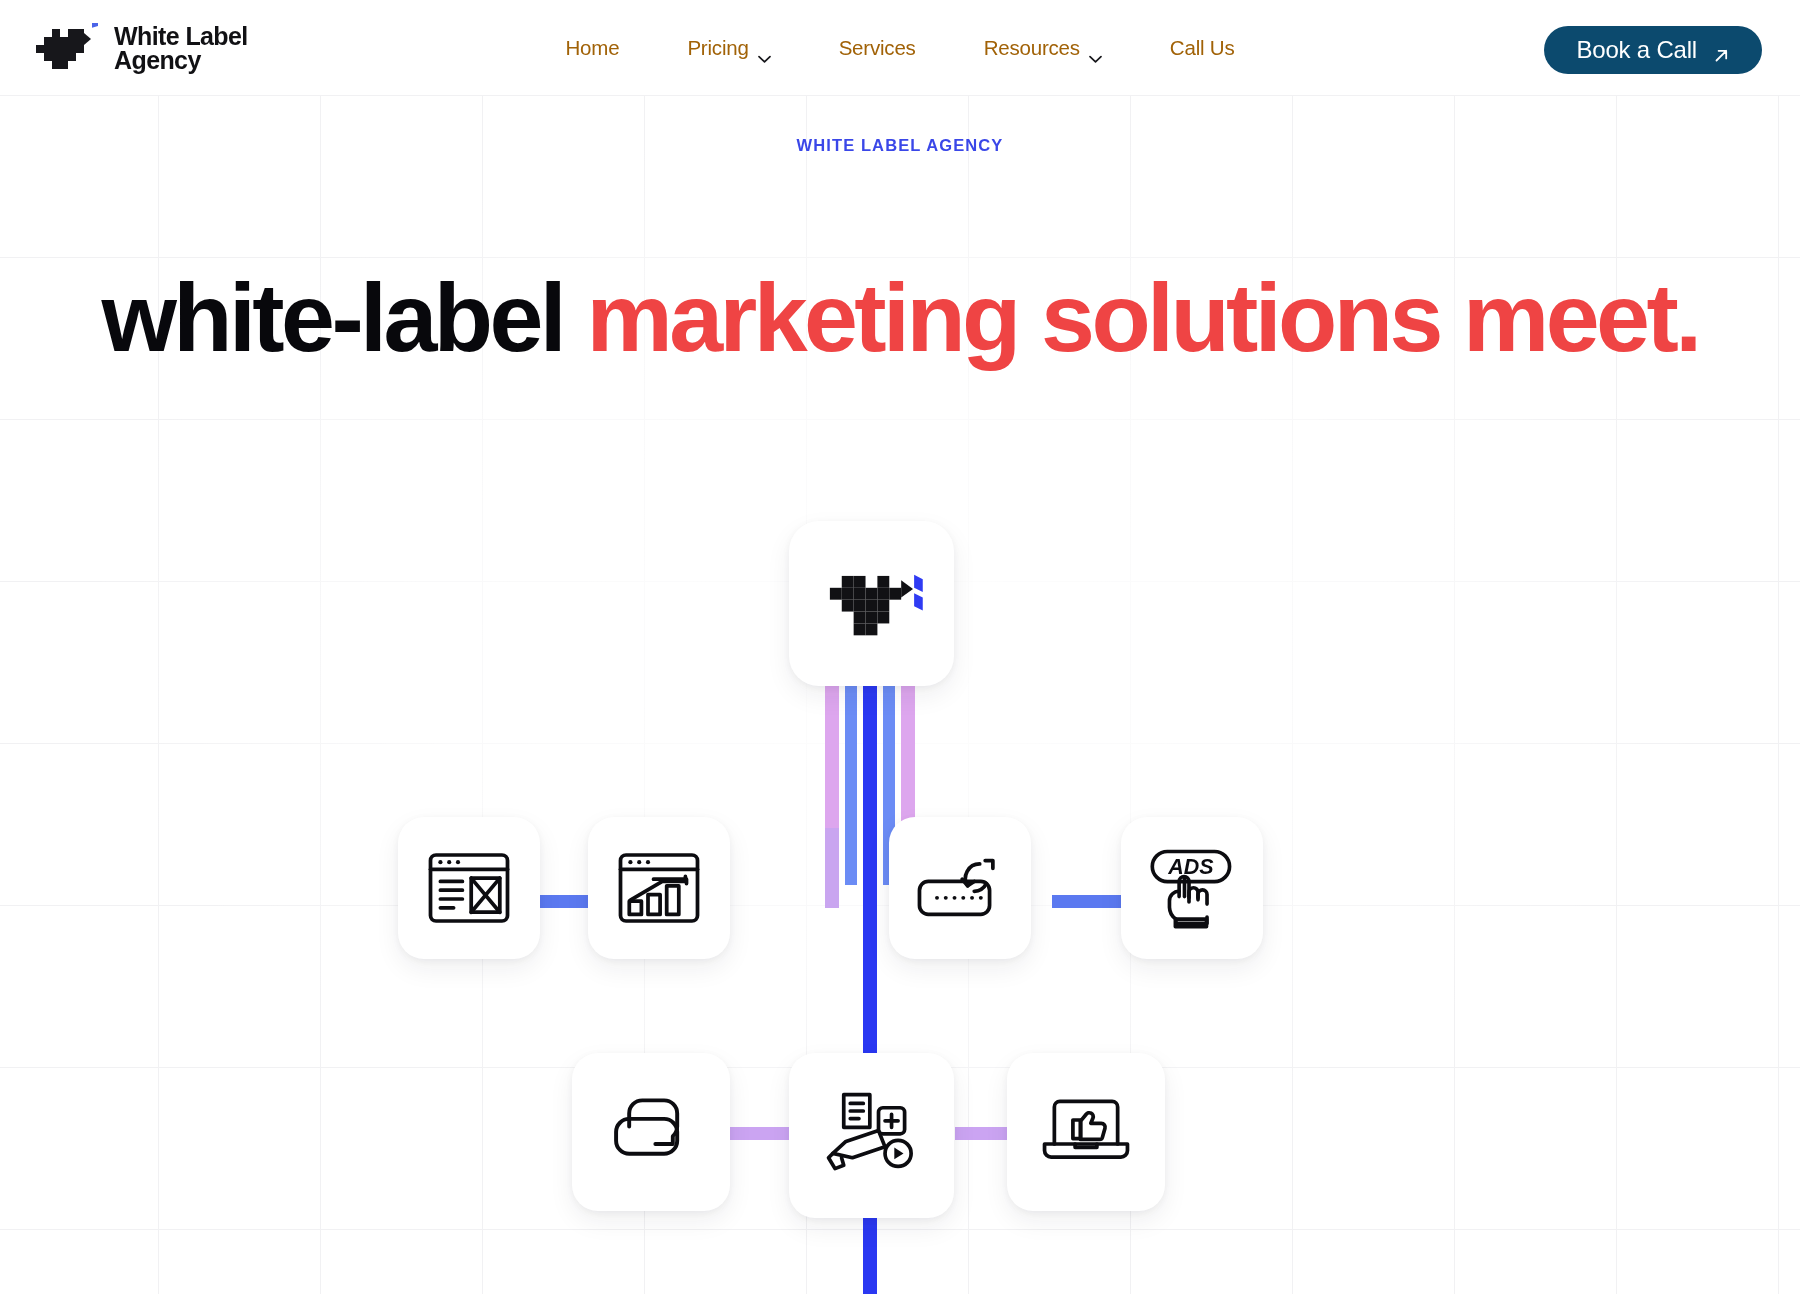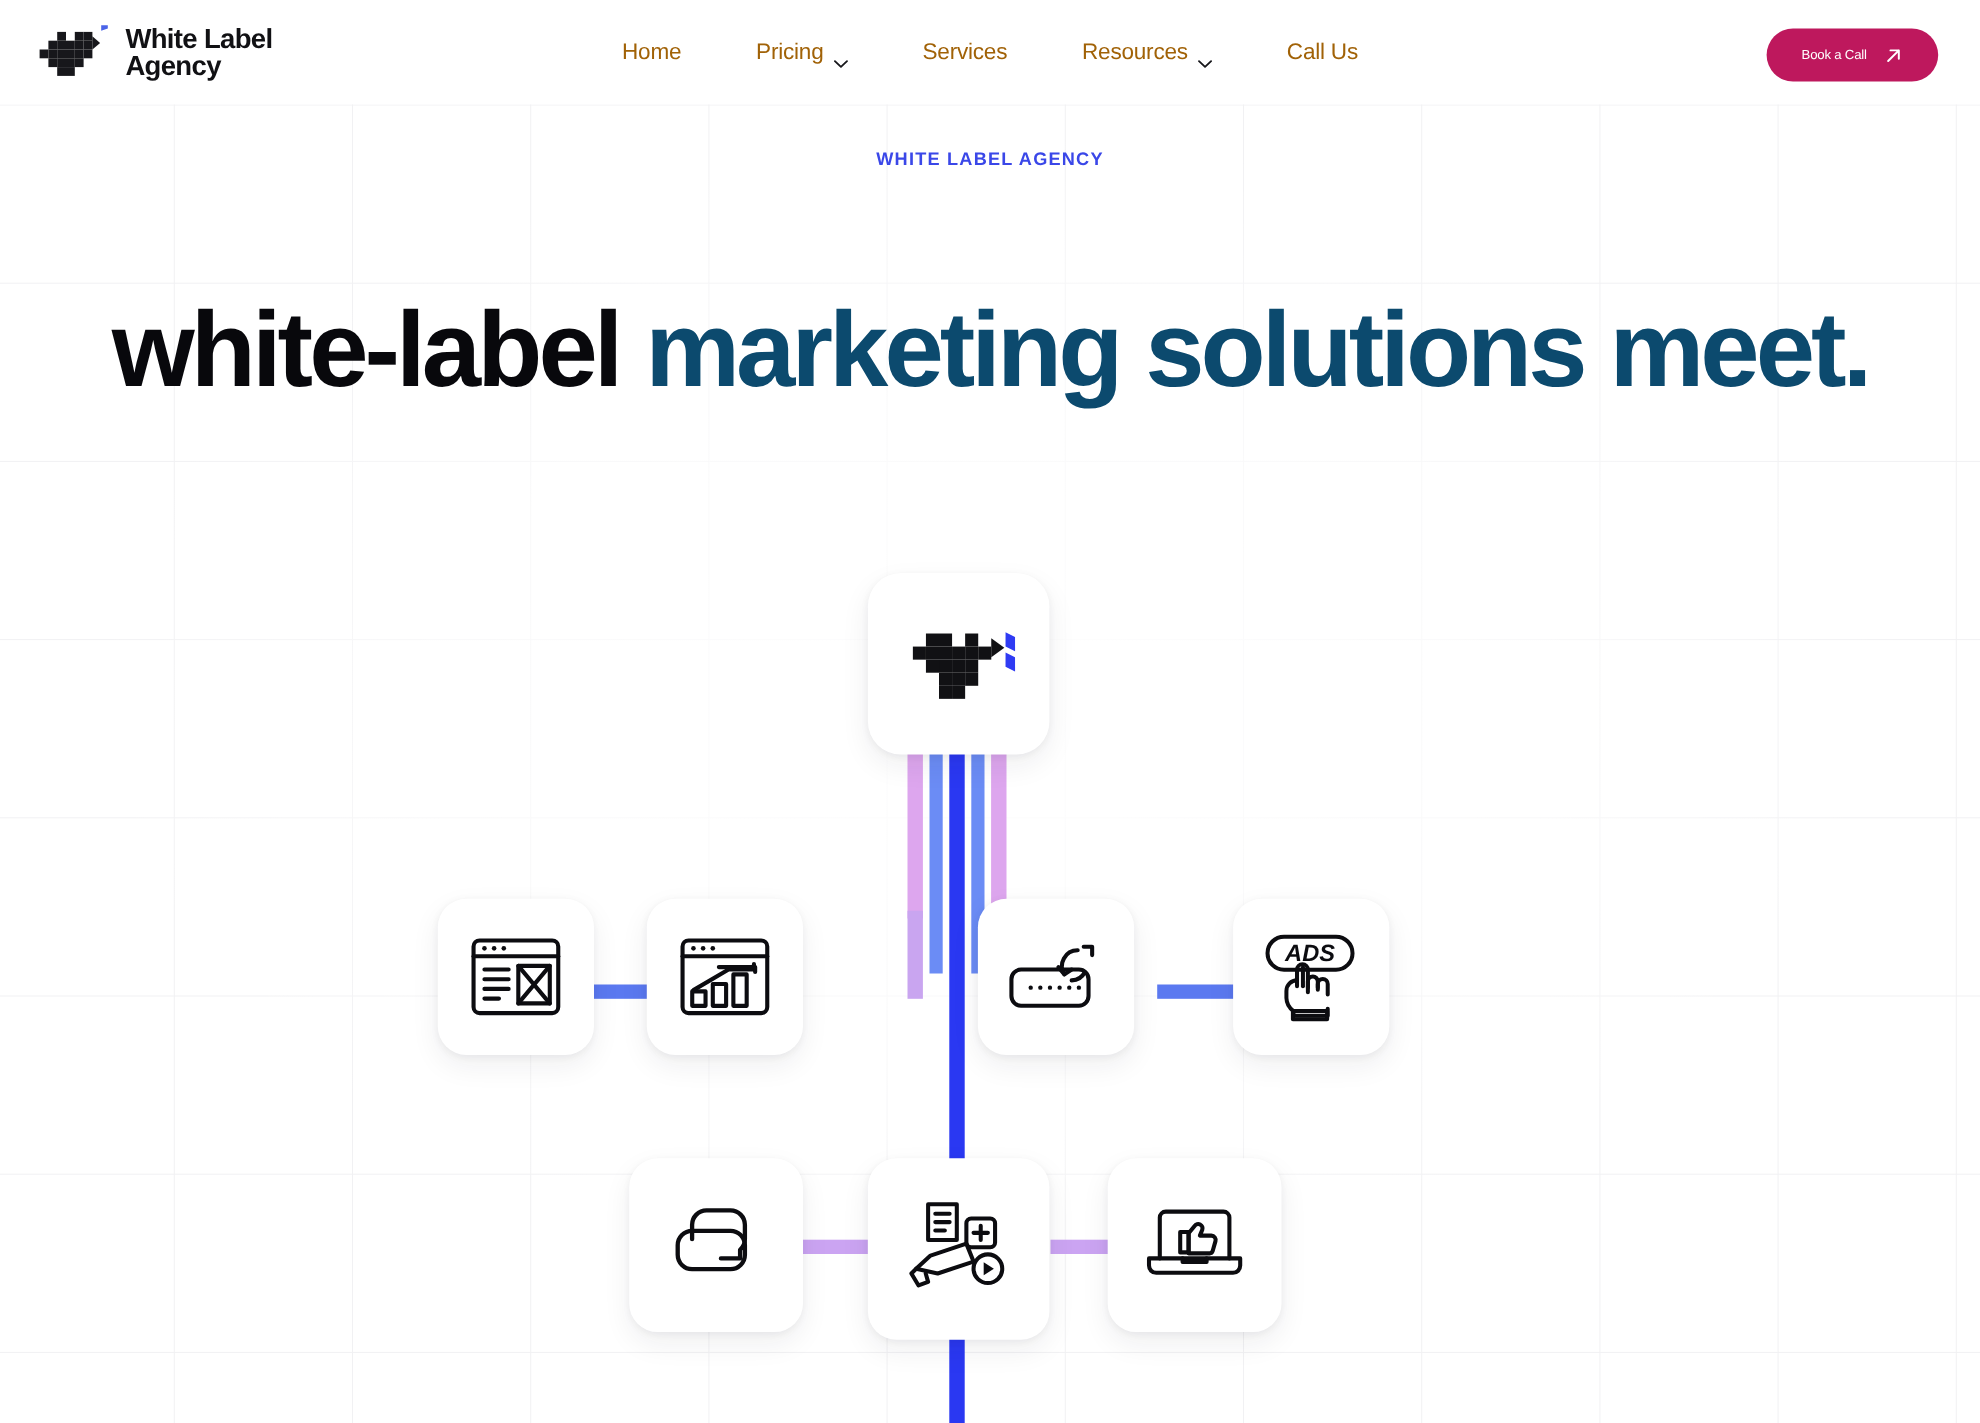--- a/index.html
+++ b/index.html
@@ -55,41 +55,41 @@
   .nav-item{
     display:flex; align-items:center; gap:9px;
     font-size:20.5px; color:#a16207; letter-spacing:-0.2px;
     padding:0 34px; cursor:pointer; white-space:nowrap;
   }
   .chev{ display:block; width:13px; height:8px; flex:none; }
 
   .cta{
     position:absolute; right:38px; top:26px;
     display:flex; align-items:center; gap:16px;
-    background:#be185d; color:#fff;
+    background:#0c4a6e; color:#fff;
     border:none; border-radius:999px;
     padding:0 32px; height:48px;
-    font-size:12px; font-family:"Liberation Sans", sans-serif;
+    font-size:24px; font-family:"Liberation Sans", sans-serif;
     letter-spacing:-0.2px; cursor:pointer;
   }
   .cta .arrow{ width:17px; height:17px; display:block; }
 
   
   .hero{ position:relative; z-index:5; text-align:center; padding-top:41px; }
   .eyebrow{
     font-size:16.5px; font-weight:700; letter-spacing:1.1px;
     color:#3a47e8;
   }
   .headline{
     margin-top:17px;
     font-size:97px; line-height:1.0;
     font-weight:700; letter-spacing:-3.6px;
     color:#08080c;
   }
-  .headline .accent{ color:#0c4a6e; }
+  .headline .accent{ color:#ef4444; }
 
   
   .diagram{
     position:absolute; left:0; top:0; width:1800px; height:1294px;
     z-index:4; pointer-events:none;
   }
   .diagram > *{ pointer-events:auto; }
 
   .vline{ position:absolute; }
   .hline{ position:absolute; }

